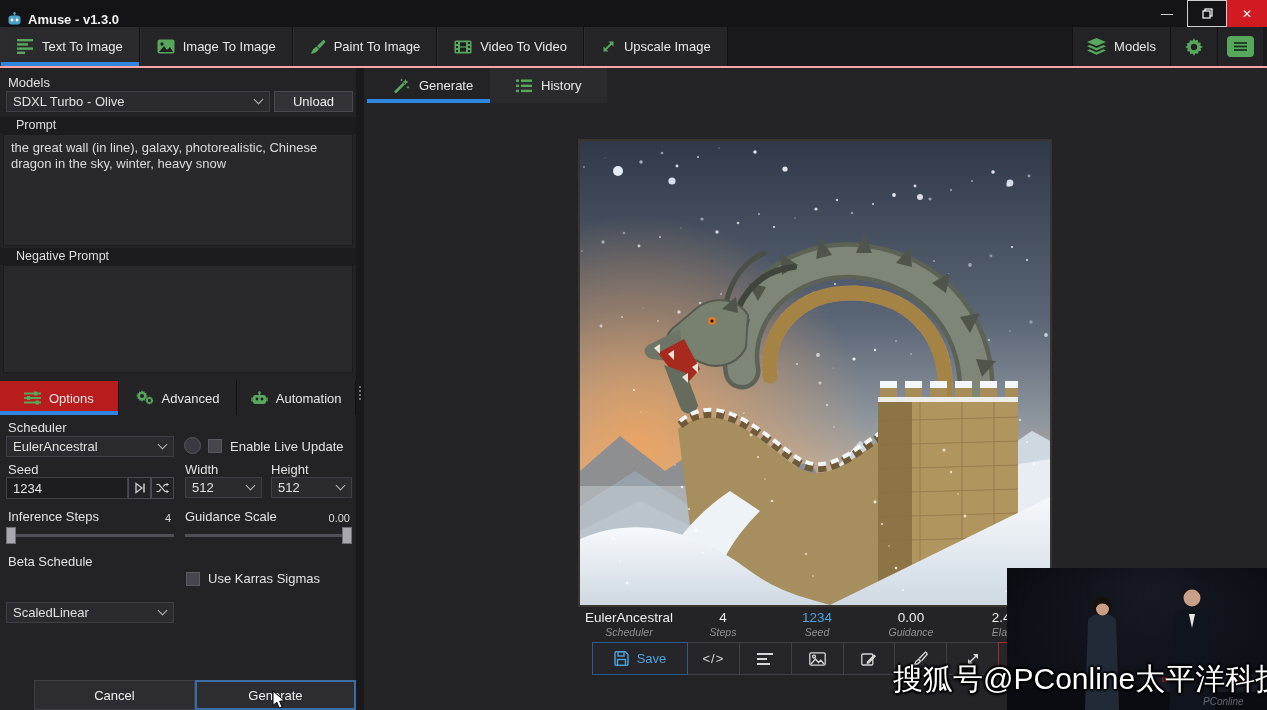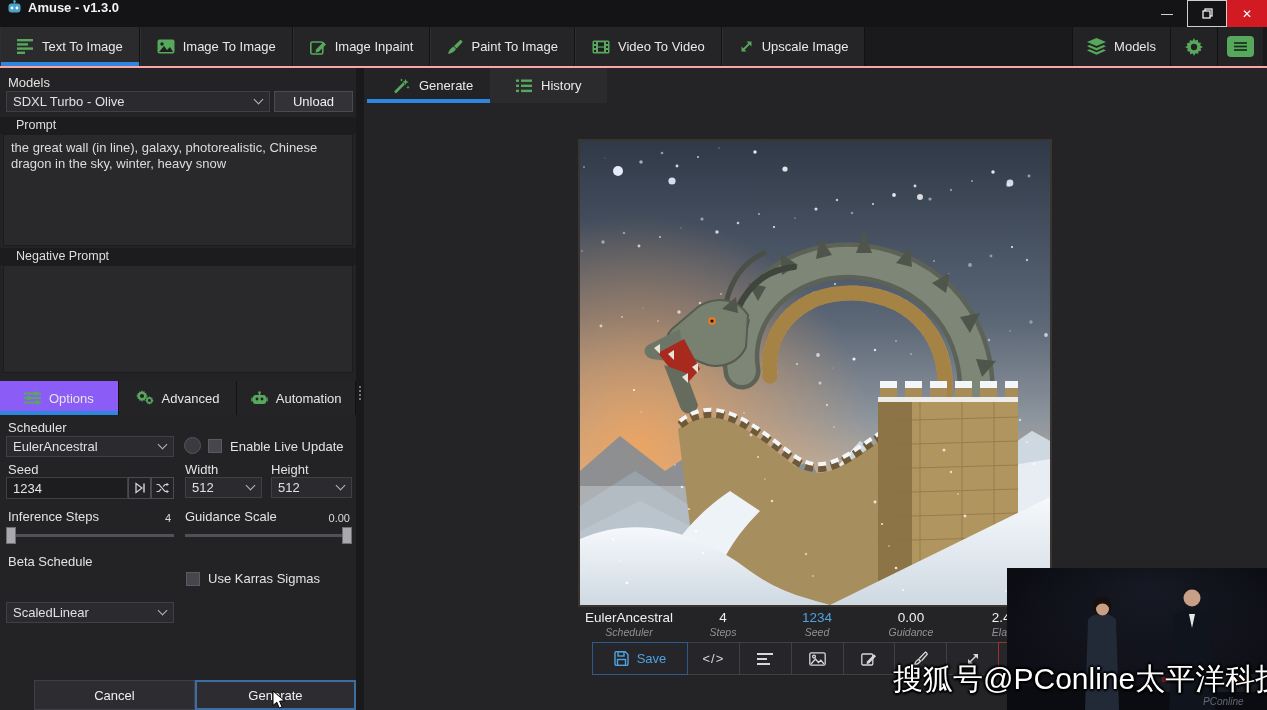--- a/index.html
+++ b/index.html
@@ -2,21 +2,21 @@
 <html><head>
 <meta charset="utf-8">
 <style>
   html,body{margin:0;padding:0;width:1267px;height:710px;overflow:hidden;background:#1b1b1d;
     font-family:"Liberation Sans","DejaVu Sans",sans-serif;color:#e6e6e6;font-size:13px;
     -webkit-font-smoothing:antialiased;}
   *{box-sizing:border-box;}
   svg{display:block;}
 
   
-  #titlebar{position:absolute;left:0;top:0;width:1267px;height:27px;background:#141416;display:flex;align-items:flex-start;}
+  #titlebar{position:absolute;left:0;top:0;width:1267px;height:27px;background:#141416;display:flex;align-items:flex-end;}
   #app-icon{margin:0 6px 0 7px;}
   #window-title{font-weight:bold;font-size:13px;color:#f2f2f2;}
   #win-controls{margin-left:auto;display:flex;height:27px;}
   .winbtn{width:40px;height:27px;display:flex;align-items:center;justify-content:center;color:#e8e8e8;font-size:12px;}
   #btn-max{border:1px solid #cfcfcf;}
   #btn-close{background:#d11a22;color:#fff;font-weight:bold;}
 
   
   #toolbar{position:absolute;left:0;top:27px;width:1267px;height:41px;background:#1a1a1c;display:flex;align-items:stretch;border-bottom:2px solid #fca5a5;}
   .nav-tab{position:relative;display:flex;align-items:center;gap:8px;padding:0 16px;background:#252527;border-right:1px solid #121214;border-left:1px solid #2e2e30;color:#e8e8e8;}
@@ -34,21 +34,21 @@
   .field-label{position:absolute;font-size:13px;color:#e2e2e2;}
   .hdr{position:absolute;left:0;width:356px;height:17px;background:#1c1c1f;color:#dedede;font-size:12.5px;line-height:17px;padding-left:16px;}
   .txtbox{position:absolute;left:3px;width:350px;background:#29292c;color:#dcdcdc;padding:5px 7px;font-size:13px;line-height:1.2;white-space:pre-wrap;border:1px solid #1c1c1f;}
   .select{position:absolute;height:21px;background:#2b2b2f;border:1px solid #3f3f46;display:flex;align-items:center;color:#e0e0e0;}
   .select .sel-text{flex:1;padding-left:6px;white-space:nowrap;overflow:hidden;font-size:13px;}
   .chev{width:7px;height:7px;border-right:1.5px solid #b8b8b8;border-bottom:1.5px solid #b8b8b8;transform:rotate(45deg);margin:-4px 7px 0 4px;flex:none;}
   .btn{background:#323237;border:1px solid #4a4a52;color:#efefef;display:flex;align-items:center;justify-content:center;font-size:13px;}
   #unload-btn{position:absolute;left:274px;top:23px;width:79px;height:21px;}
   .lp-tabs{position:absolute;left:0;top:313px;width:356px;height:34px;display:flex;}
   .lp-tab{position:relative;flex:1;display:flex;align-items:center;justify-content:center;gap:8px;background:#242427;border-right:1px solid #121214;color:#e6e6e6;overflow:hidden;white-space:nowrap;}
-  .lp-tab.active{background:#8b5cf6;text-align:center;}
+  .lp-tab.active{background:#b91c1c;text-align:center;}
   .lp-tab.active::after{content:"";position:absolute;left:0;right:0;bottom:0;height:4px;background:#2e86de;}
   .mini-val{position:absolute;font-size:11px;color:#dcdcdc;}
   .slider{position:absolute;height:17px;}
   .slider .track{position:absolute;left:0;right:0;top:7px;height:3px;background:#505056;}
   .slider .thumb{position:absolute;top:0;width:10px;height:17px;background:#a9a9ad;border:1px solid #6f6f75;}
   .checkbox{position:absolute;width:14px;height:14px;background:#46464c;border:1px solid #5a5a62;}
   #live-knob{position:absolute;left:184px;top:369px;width:17px;height:17px;border-radius:50%;background:#3a3a40;border:1px solid #55555c;}
   #lp-footer{position:absolute;left:0;bottom:0;width:356px;height:30px;display:flex;}
   #cancel-btn{width:178px;height:30px;background:#2c2c31;border:1px solid #3f3f46;margin-left:34px;}
   #generate-btn{width:178px;height:30px;background:#2c2c31;border:2px solid #3a6ea5;}
@@ -124,29 +124,20 @@
   </div>
   <div class="nav-tab">
     <span class="ico">
         <svg width="18" height="15" viewBox="0 0 18 15">
           <rect x="0.5" y="0.5" width="17" height="14" rx="2" fill="#57a85c"></rect>
           <circle cx="5" cy="5" r="1.7" fill="#1f1f22"></circle>
           <path d="M2 13 L7 7 L10 11 L13 8 L16 13 Z" fill="#1f1f22"></path>
         </svg>
       </span>
     <span>Image To Image</span>
-  </div>
-  <div class="nav-tab">
-    <span class="ico">
-        <svg width="17" height="16" viewBox="0 0 17 16">
-          <rect x="0.8" y="3" width="12" height="12" rx="1.5" fill="none" stroke="#57a85c" stroke-width="1.6"></rect>
-          <path d="M6 10.5 L13.5 3 L16 5.5 L8.5 13 L5.6 13.6 Z" fill="#57a85c"></path>
-        </svg>
-      </span>
-    <span>Image Inpaint</span>
   </div>
   <div class="nav-tab">
     <span class="ico">
         <svg width="16" height="16" viewBox="0 0 16 16">
           <path d="M1 15 C2 11 4 9 6.5 7.5 L9 10 C7.5 12.5 5 14.5 1 15 Z" fill="#57a85c"></path>
           <path d="M7 7 L13.5 0.8 C14.6 1.4 15.2 2.2 15.4 3.2 L9.5 9.5 Z" fill="#57a85c"></path>
         </svg>
       </span>
     <span>Paint To Image</span>
   </div>

